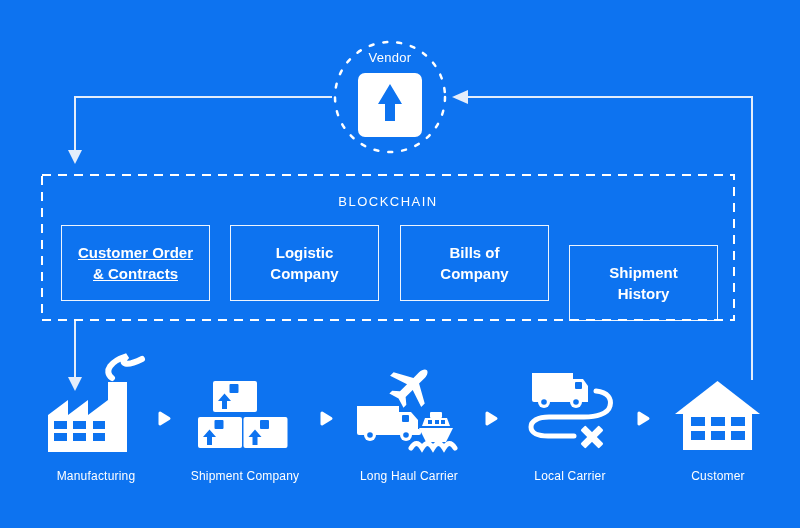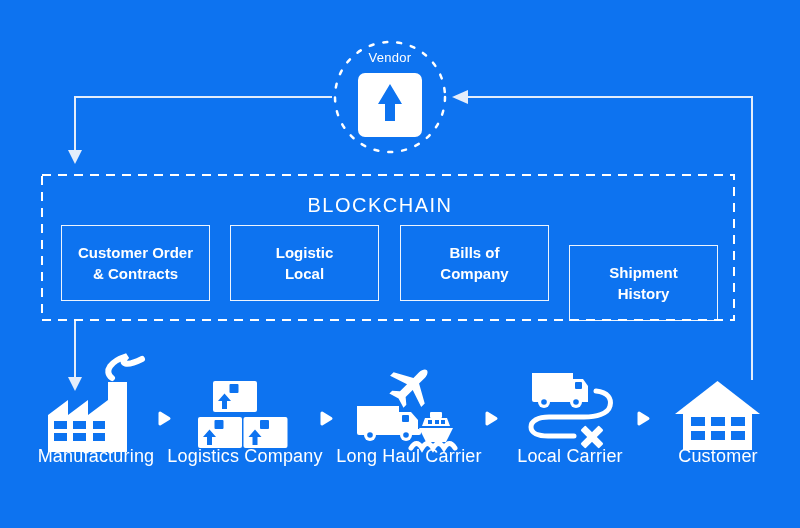--- a/index.html
+++ b/index.html
@@ -22,29 +22,29 @@
   .flow-line{stroke:var(--line);stroke-width:2;fill:none;}
   .flow-head{fill:var(--line);}
   .dashline{stroke:var(--dash);fill:none;}
   .smoke{stroke:#ffffff;stroke-width:6;fill:none;stroke-linecap:round;}
   .wave{stroke:#ffffff;stroke-width:5;fill:none;stroke-linecap:round;}
   .route{stroke:#ffffff;stroke-width:5;fill:none;stroke-linecap:round;}
   .sep{fill:#ffffff;stroke:#ffffff;stroke-width:3;stroke-linejoin:round;}
   
   .lbl{position:absolute;color:var(--text);font-weight:400;text-align:center;}
   .vendor-label{left:310px;top:50px;width:160px;font-size:13px;letter-spacing:.3px;}
-  .bc-title{left:280px;top:194px;width:200px;font-size:20px;letter-spacing:1.5px;}
+  .bc-title{left:288px;top:194px;width:200px;font-size:13px;letter-spacing:1.5px;}
   .bc-box{
     position:absolute;top:225px;width:147px;height:74px;
     border:1px solid rgba(255,255,255,.92);
     display:flex;align-items:center;justify-content:center;
     color:var(--text);font-weight:700;font-size:15px;line-height:1.4;
     text-align:center;white-space:pre-line;
   }
-  .flow-label{top:446px;width:170px;font-size:18px;letter-spacing:.2px;}
+  .flow-label{top:469px;width:170px;font-size:12px;letter-spacing:.2px;}
 </style>
 </head>
 <body>
 
 <div class="stage">
 
   <svg class="layer" width="800" height="528" viewBox="0 0 800 528">
     <defs>
       <g id="pkg">
         <rect class="icon-w" x="0" y="0" width="44" height="31" rx="2"></rect>
@@ -158,35 +158,35 @@
         <rect class="icon-b" x="36" y="53" width="14" height="9"></rect>
         <rect class="icon-b" x="56" y="53" width="14" height="9"></rect>
       </g>
     </g>
   </svg>
 
   <div class="lbl vendor-label">Vendor</div>
 
   <div class="lbl bc-title">BLOCKCHAIN</div>
 
-  <div class="bc-box" style="left:61px;">
+  <div class="bc-box" style="left:61px;text-decoration:underline;">
     <span>Customer Order
 &amp; Contracts</span>
   </div>
   <div class="bc-box" style="left:230px;">
     <span>Logistic
-Local</span>
+Company</span>
   </div>
   <div class="bc-box" style="left:400px;">
     <span>Bills of
 Company</span>
   </div>
   <div class="bc-box" style="left:569px;margin-top:20px;">
     <span>Shipment
 History</span>
   </div>
 
   <div class="lbl flow-label" style="left:11px;">Manufacturing</div>
-  <div class="lbl flow-label" style="left:160px;">Logistics Company</div>
+  <div class="lbl flow-label" style="left:160px;">Shipment Company</div>
   <div class="lbl flow-label" style="left:324px;">Long Haul Carrier</div>
   <div class="lbl flow-label" style="left:485px;">Local Carrier</div>
   <div class="lbl flow-label" style="left:633px;">Customer</div>
 </div>
 
 </body></html>

